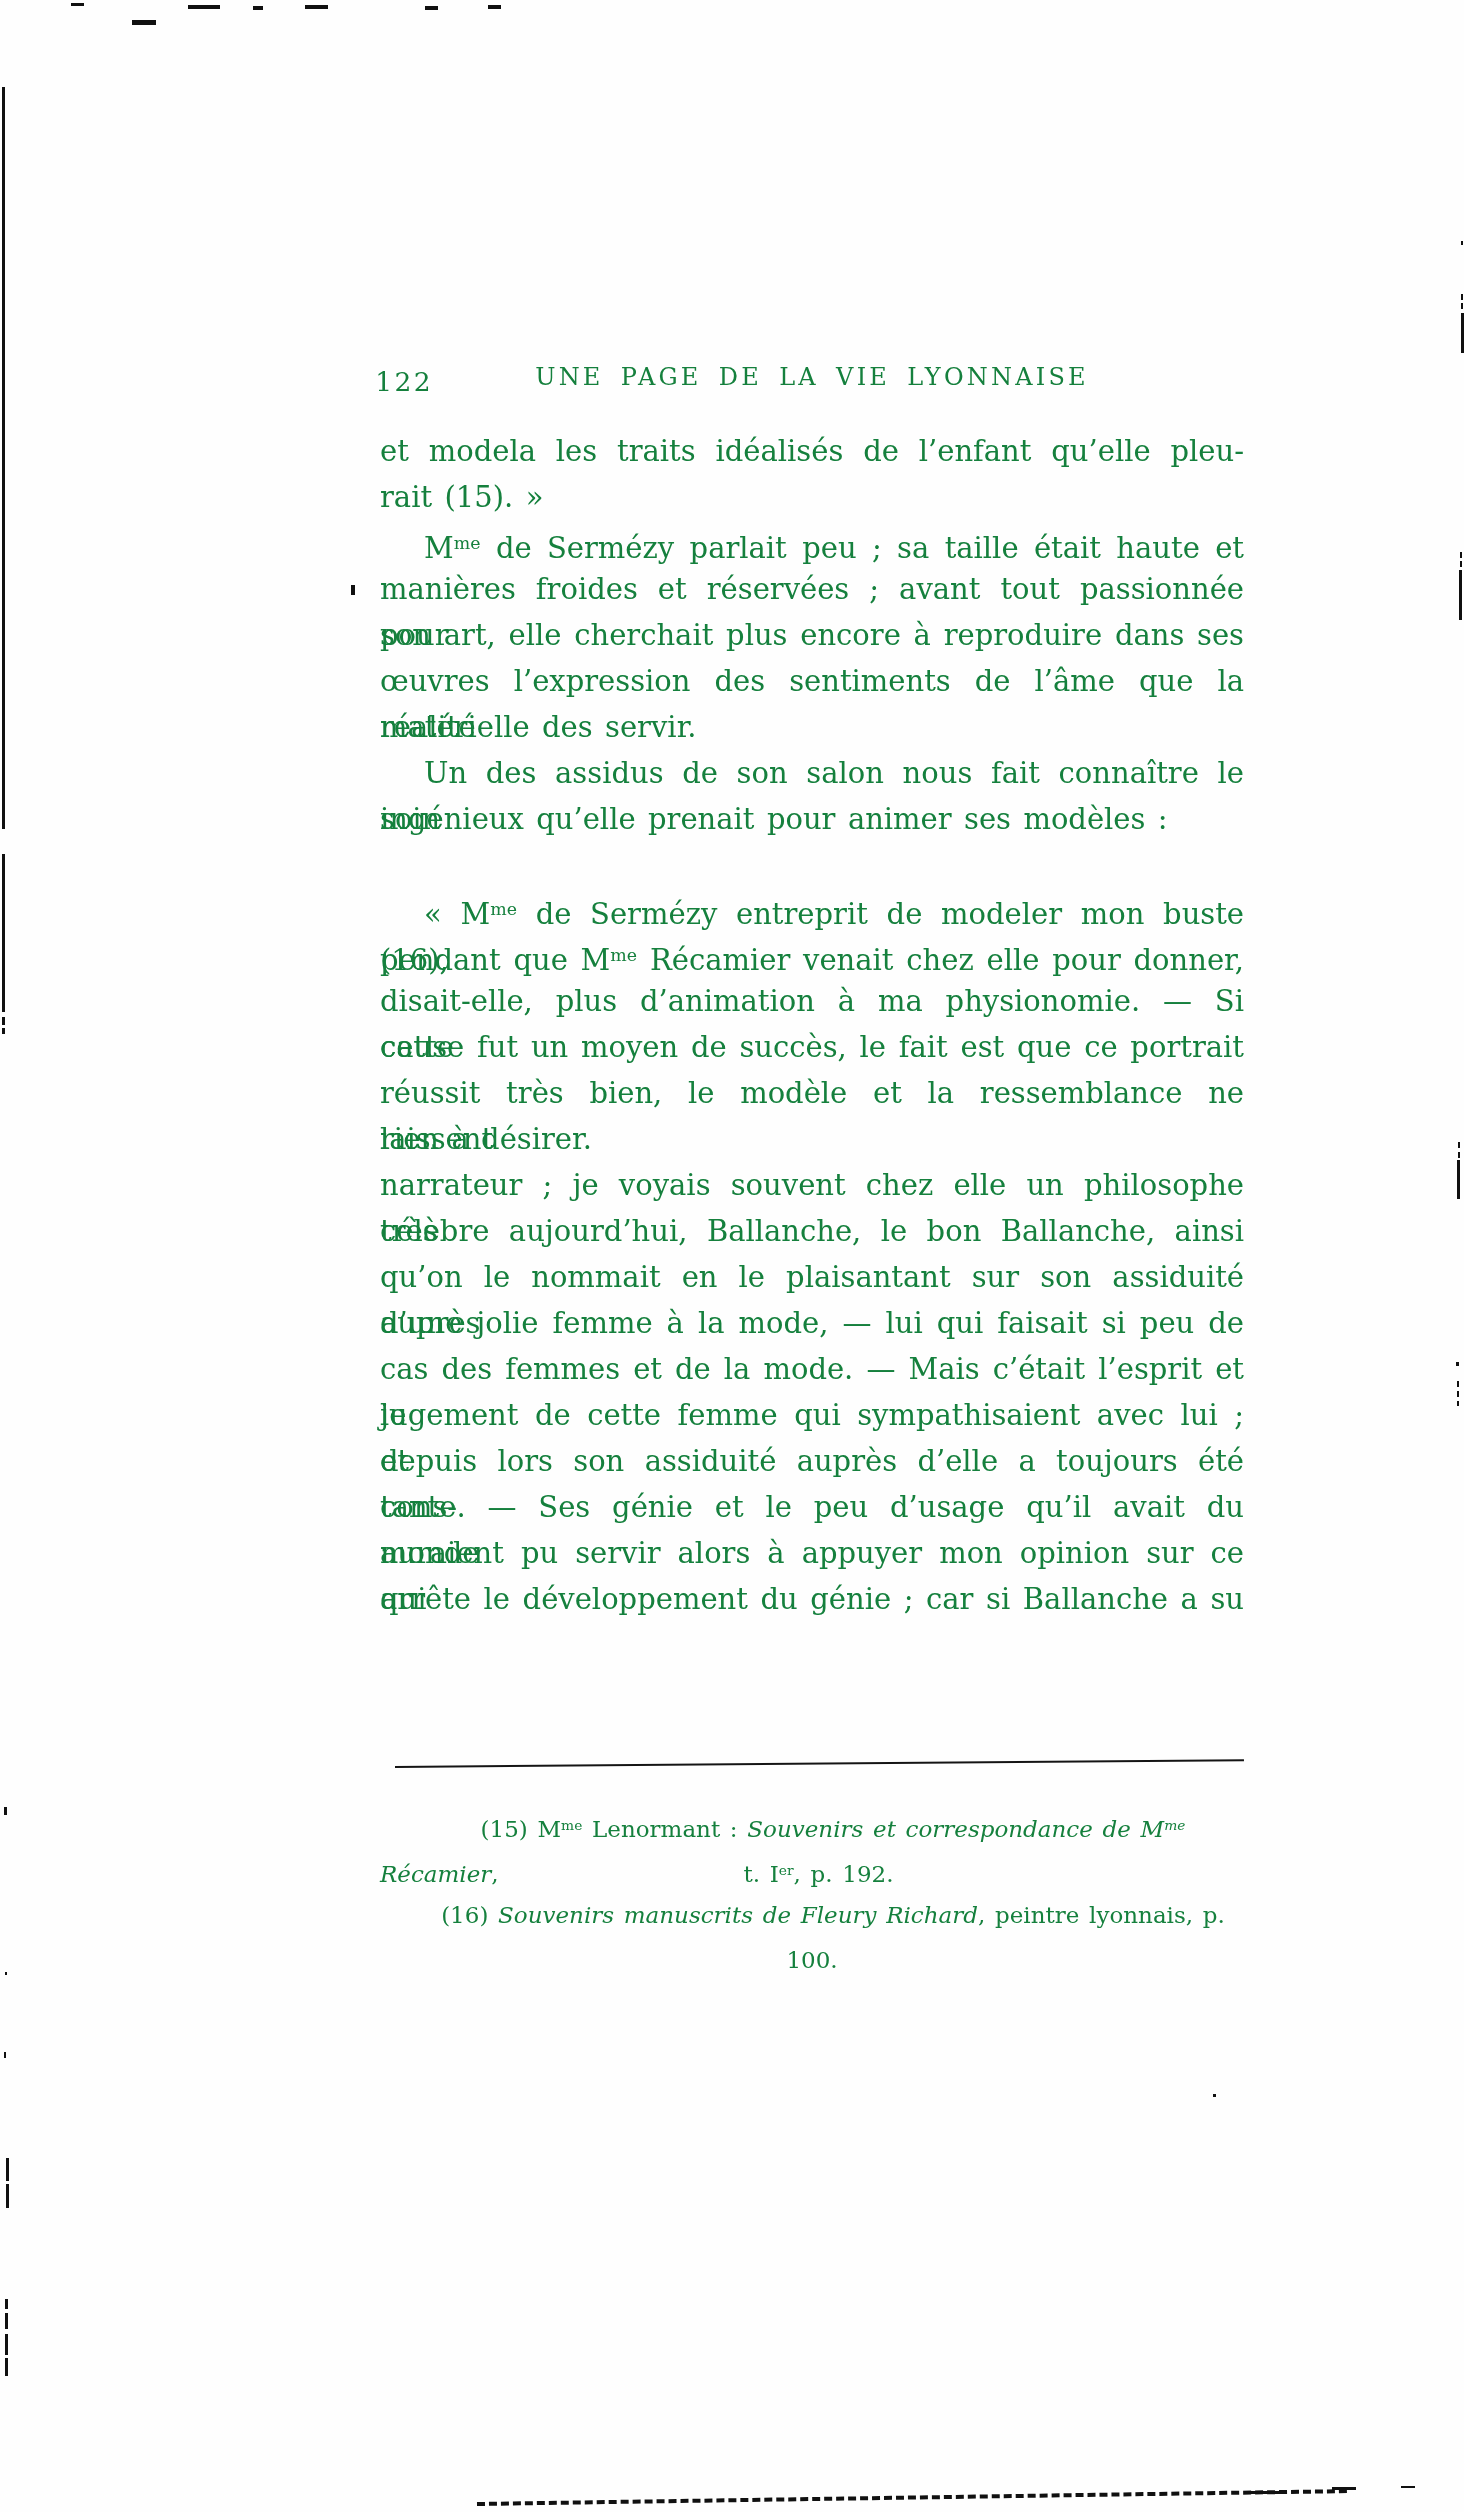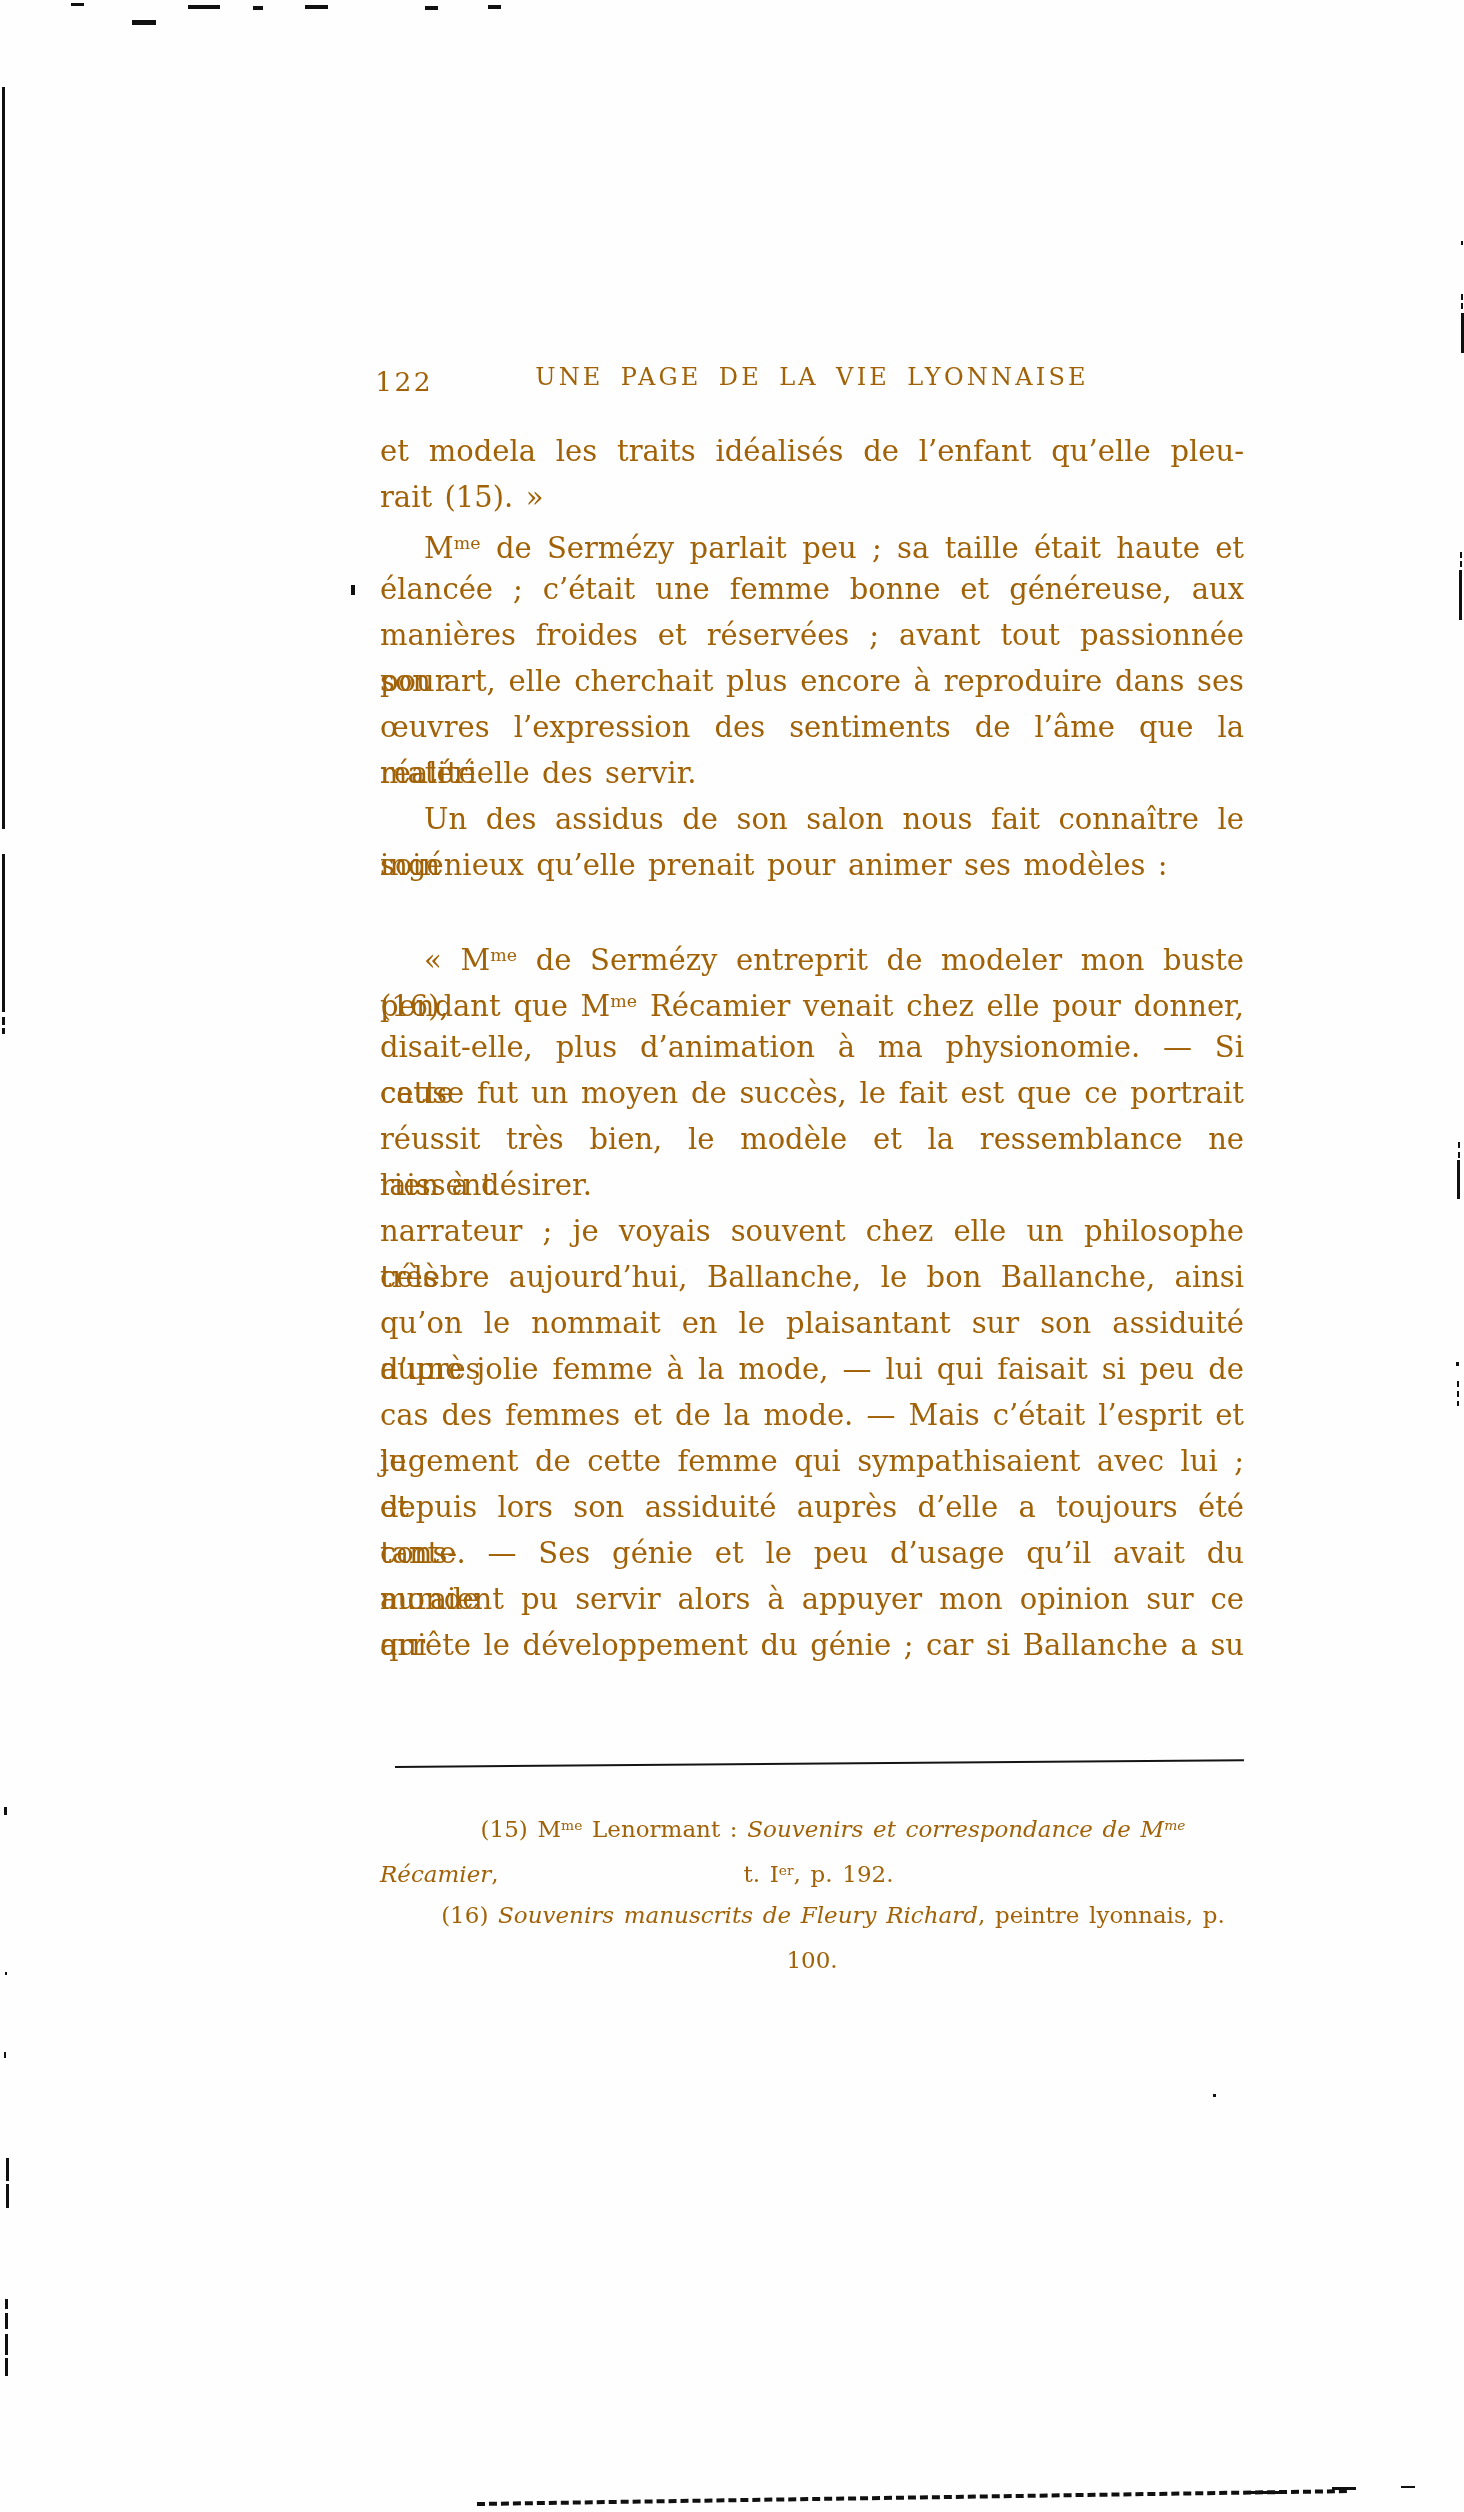--- a/index.html
+++ b/index.html
@@ -1,20 +1,20 @@
 <!DOCTYPE html>
 <html style="font-size:13px"><head>
 <meta charset="utf-8">
 <style>
   html,body{margin:0;padding:0;background:#e8e8e8;}
   .page{
     position:relative;
     width:1465px;height:2512px;
     background:#fefefe;
-    color:#a16207;
+    color:#15803d;
     font-family:"DejaVu Serif", serif;
     overflow:hidden;
   }
   .header-row{
     position:absolute;left:380px;top:363px;width:864px;height:35px;
   }
   .page-number{
     position:absolute;left:-4.8px;top:3.2px;
     font-size:26.5px;letter-spacing:2.4px;
   }
@@ -61,21 +61,20 @@
 
   <div class="header-row">
     <div class="page-number">122</div>
     <div class="running-head">UNE PAGE DE LA VIE LYONNAISE</div>
   </div>
 
   <div class="body-text">
       <div class="line just">et modela les traits idéalisés de l’enfant qu’elle pleu-</div>
       <div class="line">rait (15). »</div>
       <div class="line just ind">M<sup>me</sup> de Sermézy parlait peu ; sa taille était haute et</div>
-      <div class="line just">élancée ; c’était une femme bonne et généreuse, aux</div>
       <div class="line just">manières froides et réservées ; avant tout passionnée pour</div>
       <div class="line just">son art, elle cherchait plus encore à reproduire dans ses</div>
       <div class="line just">œuvres l’expression des sentiments de l’âme que la réalité</div>
       <div class="line">matérielle des servir.</div>
       <div class="line just ind">Un des assidus de son salon nous fait connaître le soin</div>
       <div class="line">ingénieux qu’elle prenait pour animer ses modèles :</div>
       <div class="gap"></div>
       <div class="line just ind">« M<sup>me</sup> de Sermézy entreprit de modeler mon buste (16),</div>
       <div class="line just">pendant que M<sup>me</sup> Récamier venait chez elle pour donner,</div>
       <div class="line just">disait-elle, plus d’animation à ma physionomie. — Si cette</div>

